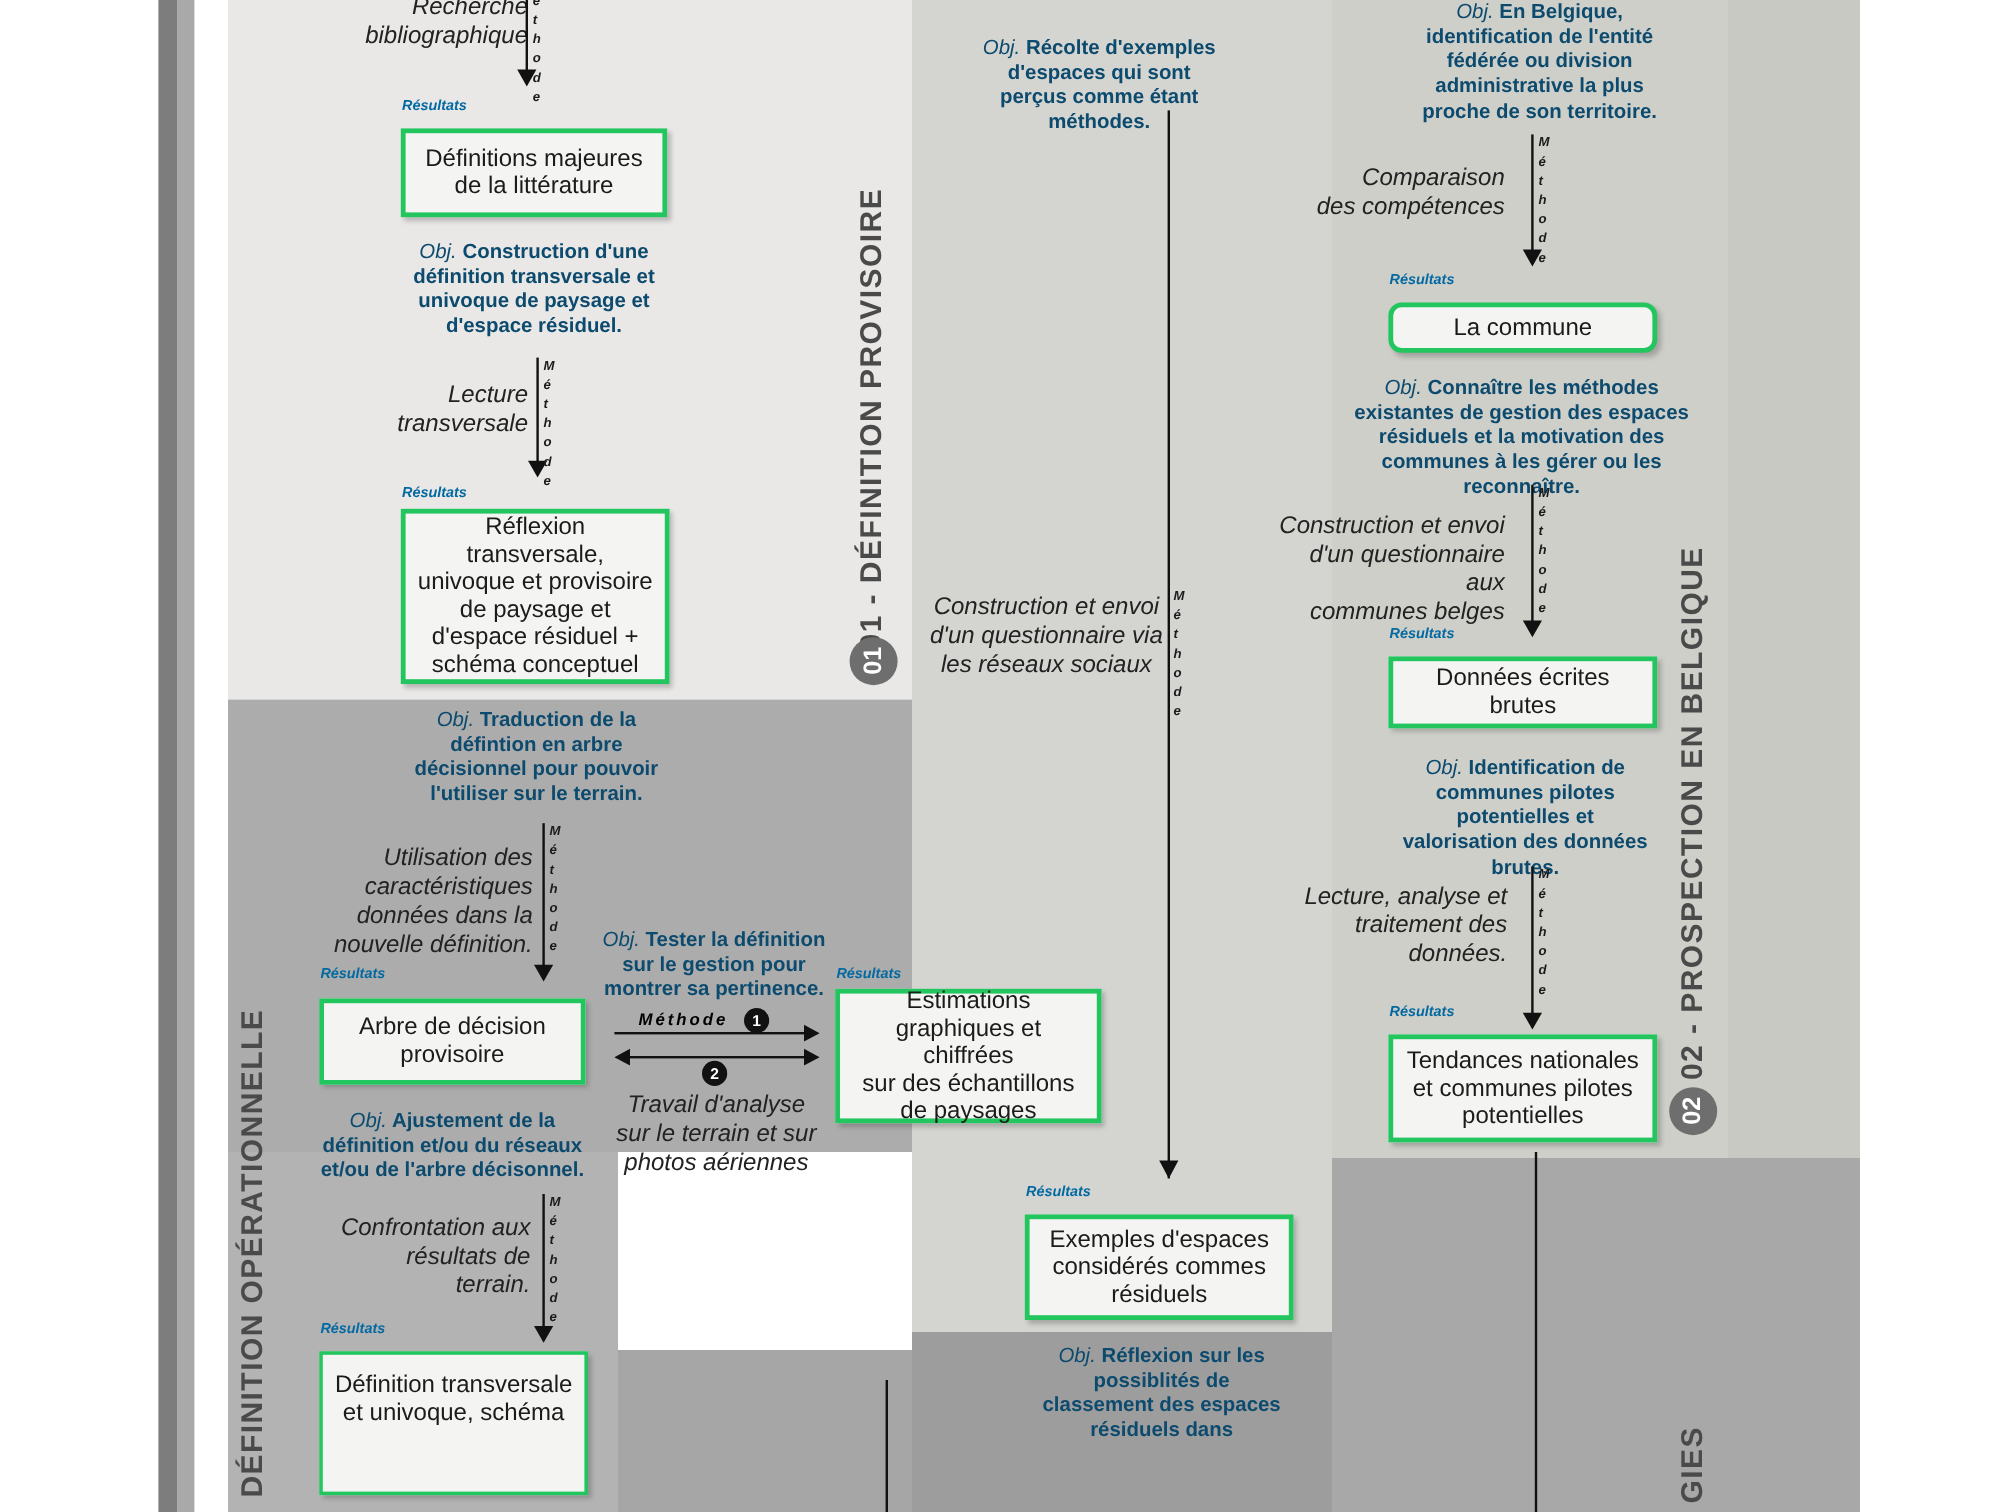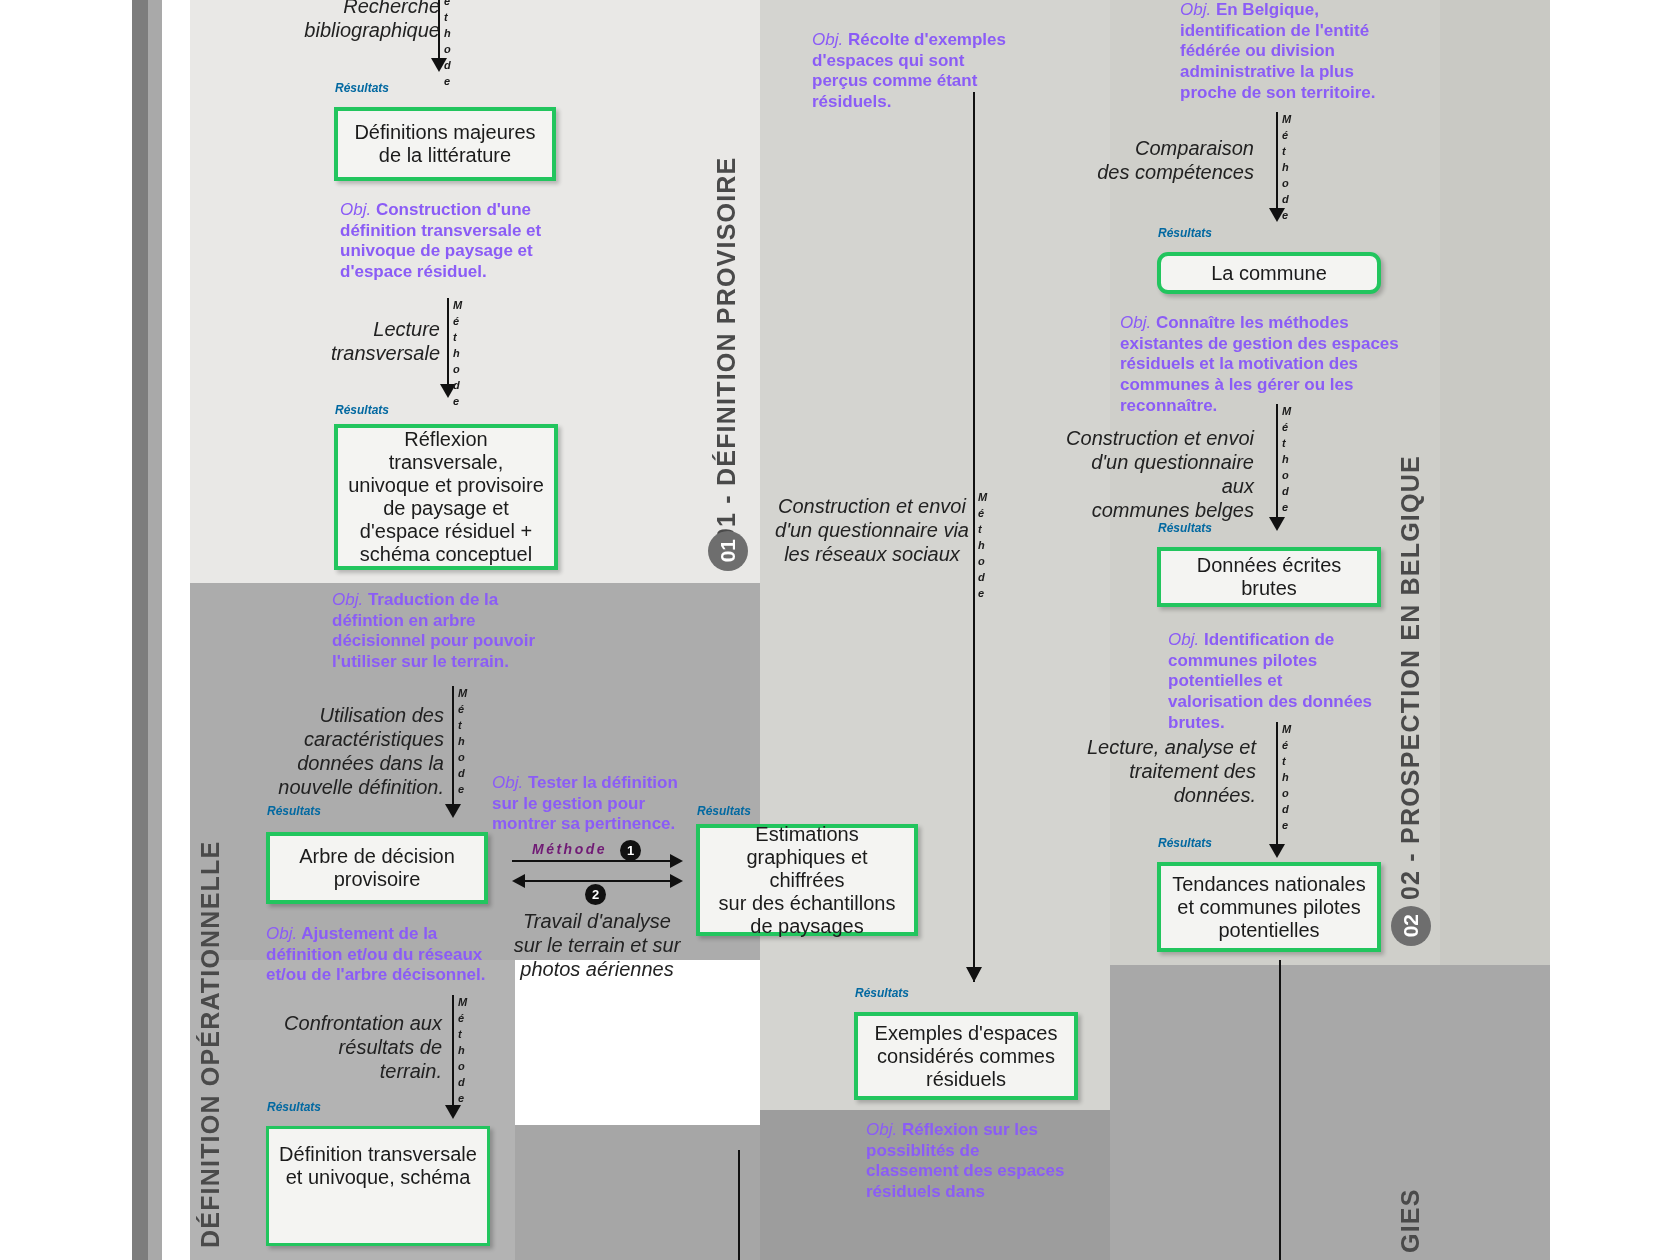--- a/index.html
+++ b/index.html
@@ -51,21 +51,22 @@
   }
   .box.thick { border-width:3px; }
 
   .lbl-res {
     position:absolute;
     font-style:italic; font-weight:bold; font-size:12px; color:#0369a1;
     white-space:nowrap;
   }
   .obj {
     position:absolute;
-    font-size:17px; font-weight:bold; line-height:1.22; color:#8b5cf6;
+    font-size:17px; font-weight:bold; line-height:1.22; color:#0c4a6e;
+    text-align:center;
   }
   .obj i { font-weight:normal; font-style:italic; }
   .meth-text {
     position:absolute;
     font-style:italic; font-size:20px; line-height:1.2; color:#222;
     text-align:right;
   }
   .meth-text.ctr { text-align:center; }
 
   
@@ -102,21 +103,21 @@
     width:0;height:0;border-top:7px solid transparent;border-bottom:7px solid transparent;
     border-left:13px solid #111;
   }
   .harrow .hhead-l {
     position:absolute; top:0; left:0;
     width:0;height:0;border-top:7px solid transparent;border-bottom:7px solid transparent;
     border-right:13px solid #111;
   }
   .meth-sp {
     position:absolute;
-    font-style:italic; font-weight:bold; font-size:14px; letter-spacing:2.5px; color:#701a75;
+    font-style:italic; font-weight:bold; font-size:14px; letter-spacing:2.5px; color:#000000;
     white-space:nowrap;
   }
   .bullet-num {
     position:absolute;
     width:21px;height:21px;border-radius:50%;
     background:#111; color:#fff;
     font-size:13px; font-weight:bold;
     display:flex;align-items:center;justify-content:center;
   }
 
@@ -244,21 +245,21 @@
 
   <div class="meth-text ctr" style="left:505px; top:909px; width:184px;">Travail d'analyse<br>sur le terrain et sur<br>photos aériennes</div>
 
   <div class="box" style="left:696px; top:824px; width:222px; height:112px;">
       <span>Estimations<br>graphiques et chiffrées<br>sur des échantillons<br>de paysages</span>
     </div>
   <div class="lbl-res" style="left:697px; top:804px;">Résultats</div>
 
   <div class="obj" style="left:812px; top:30px; width:208px;">
     <i>Obj.</i>
-    <span>Récolte d'exemples d'espaces qui sont perçus comme étant résiduels.</span>
+    <span>Récolte d'exemples d'espaces qui sont perçus comme étant méthodes.</span>
   </div>
 
   <div class="meth-text ctr" style="left:772px; top:494px; width:200px;">Construction et envoi<br>d'un questionnaire via<br>les réseaux sociaux</div>
 
   <div class="varrow-plain" style="left:966px; top:92px; height:890px;">
     <div class="shaft" style="height:890px;"></div>
     <div class="head" style="top:875px;"></div>
     <div class="letters" style="top:398px;">M<br>é<br>t<br>h<br>o<br>d<br>e</div>
   </div>
 

